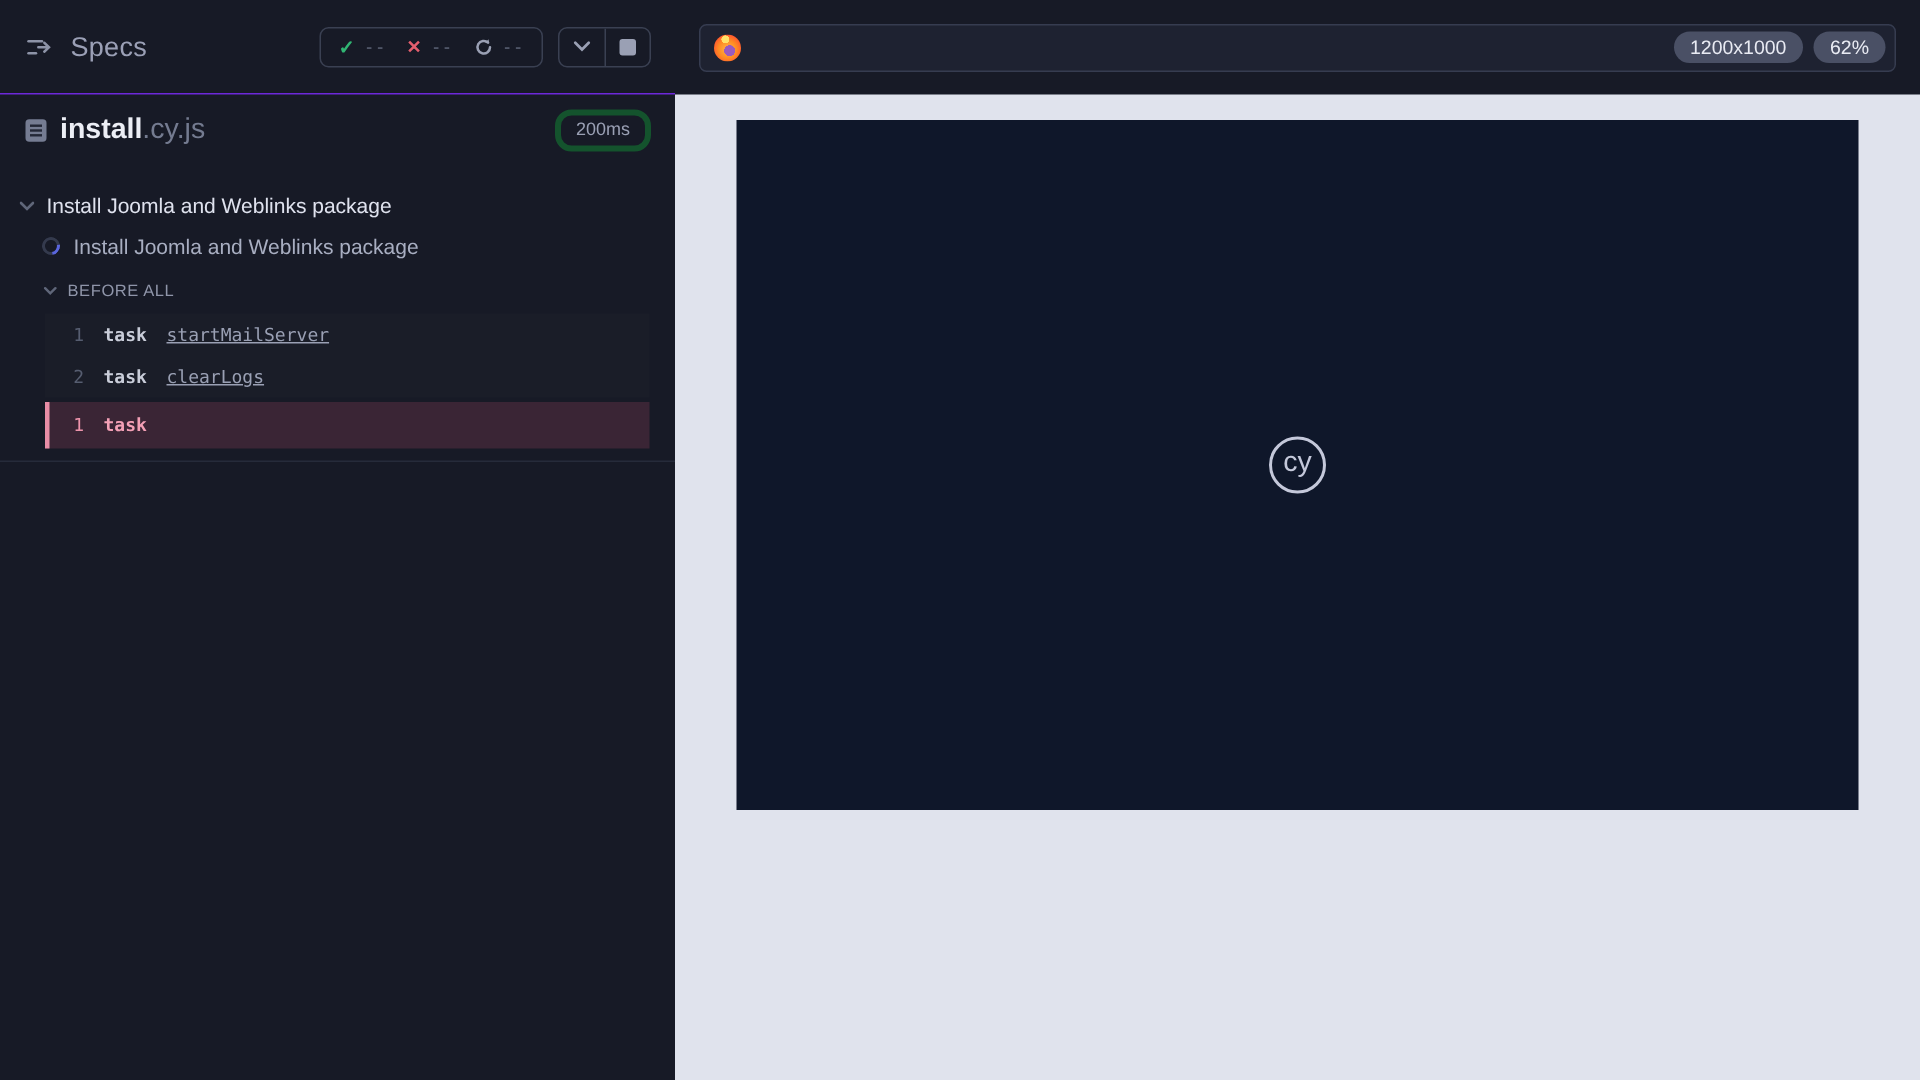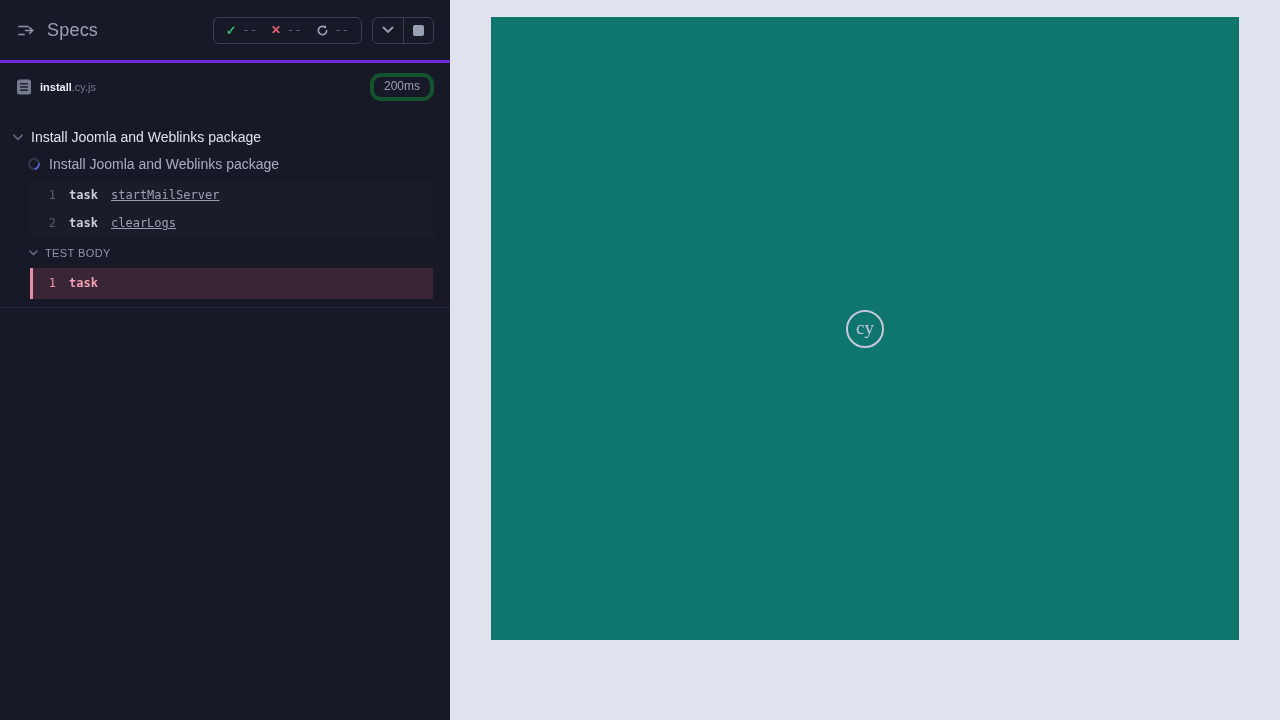--- a/index.html
+++ b/index.html
@@ -8,21 +8,21 @@
 
   .app { display: flex; width: 1280px; height: 720px; }
 
   
   .reporter {
     width: 450px; min-width: 450px; height: 720px;
     background: #171a26; position: relative; overflow: hidden;
   }
   .reporter-header {
     height: 63px; display: flex; align-items: center; justify-content: space-between;
-    padding: 0 16px; border-bottom: 3px solid #6d28d9;
+    padding: 0 16px; border-bottom: 1px solid #6d28d9;
   }
   .specs-toggle { display: flex; align-items: center; gap: 12px; cursor: pointer; }
   .specs-title { font-size: 18px; color: #9ba0b6; letter-spacing: 0.2px; }
   .header-right { display: flex; align-items: center; gap: 10px; }
   .stats {
     display: flex; align-items: center; gap: 14px; height: 27px;
     border: 1px solid #3a4052; border-radius: 6px; padding: 0 12px;
   }
   .stat { display: flex; align-items: center; gap: 6px; }
   .stat-num { font-size: 12px; color: #5d6477; font-family: "DejaVu Sans Mono", monospace; }
@@ -36,21 +36,21 @@
     width: 30px; background: transparent; border: none; cursor: pointer;
     display: flex; align-items: center; justify-content: center;
   }
   .controls button + button { border-left: 1px solid #3a4052; }
   .stop-square { width: 11px; height: 11px; border-radius: 2px; background: #9aa0b4; }
 
   .spec-row {
     height: 46px; margin-top: 1px; display: flex; align-items: center;
     padding: 0 16px; cursor: pointer;
   }
-  .spec-name { margin-left: 8px; font-size: 11px; }
+  .spec-name { margin-left: 8px; font-size: 19px; }
   .spec-name b { color: #eceef5; font-weight: bold; }
   .spec-name .ext { color: #747b90; font-weight: normal; }
   .duration-badge {
     margin-left: auto; font-size: 12px; color: #9aa0b4;
     border: 4px solid #14532d; border-radius: 11px; padding: 2px 10px; line-height: 1.3;
   }
 
   
   .tree { padding-top: 14px; }
   .suite-row { display: flex; align-items: center; gap: 8px; padding: 5px 0 5px 13px; cursor: pointer; }
@@ -100,22 +100,22 @@
       radial-gradient(circle at 50% 55%, #ffb647 0%, #ff8b23 45%, #ff5a2d 72%, #ef2d62 100%);
   }
   .url-text { flex: 1; color: #9aa0b4; font-size: 13px; margin-left: 8px; white-space: nowrap; overflow: hidden; }
   .badge {
     background: #4a5065; color: #e9ebf3; font-size: 13px; border-radius: 12px;
     padding: 3px 11px; margin-left: 7px; line-height: 1.2; cursor: pointer; flex: none;
   }
 
   .stage { flex: 1; background: #e0e3ed; overflow: hidden; }
   .aut-viewport {
-    width: 748px; height: 623px; margin: 17px auto 0; background: #0f766e;
-    display: flex; align-items: center; justify-content: center; font-family: Liberation Serif, serif;
+    width: 748px; height: 460px; margin: 17px auto 0; background: #0f172a;
+    display: flex; align-items: center; justify-content: center;
   }
   .cy-watermark {
     width: 38px; height: 38px; border: 2px solid #c4c8da; border-radius: 50%;
     color: #c4c8da; font-size: 19px; display: flex; align-items: center; justify-content: center;
     padding-bottom: 2px; user-select: none;
   }
 
   svg { display: block; }
 </style>
 </head>
@@ -191,55 +191,63 @@
             </svg>
         </span>
         <span class="suite-title">Install Joomla and Weblinks package</span>
       </div>
 
       <div class="test-row">
         <span class="spinner"></span>
         <span class="test-title">Install Joomla and Weblinks package</span>
       </div>
 
-
-      <div class="cmd-block">
-        <div class="cmd-row">
-          <span class="cmd-num">1</span>
-          <span class="cmd-method">task</span>
-          <span class="cmd-msg">startMailServer</span>
-        </div>
-        <div class="cmd-row">
-          <span class="cmd-num">2</span>
-          <span class="cmd-method">task</span>
-          <span class="cmd-msg">clearLogs</span>
-        </div>
-      </div>
-
       <div class="section-row">
         <span>
           <svg width="9" height="6" viewBox="0 0 10 7" fill="none" stroke="#5f6679" stroke-width="1.9" stroke-linecap="round">
               <path d="M1 1.3 L5 5.3 L9 1.3"></path>
             </svg>
         </span>
-        <span class="section-label">TEST BODY</span>
-      </div>
+        <span class="section-label">BEFORE ALL</span>
+      </div>
+
+      <div class="cmd-block">
+        <div class="cmd-row">
+          <span class="cmd-num">1</span>
+          <span class="cmd-method">task</span>
+          <span class="cmd-msg">startMailServer</span>
+        </div>
+        <div class="cmd-row">
+          <span class="cmd-num">2</span>
+          <span class="cmd-method">task</span>
+          <span class="cmd-msg">clearLogs</span>
+        </div>
+      </div>
+
 
       <div class="cmd-block failed">
         <div class="cmd-row">
           <span class="cmd-num">1</span>
           <span class="cmd-method">task</span>
         </div>
       </div>
 
       <div class="tree-divider"></div>
     </div>
   </aside>
 
   <main class="runner">
+    <div class="runner-header">
+      <div class="url-bar">
+        <span class="firefox-icon"></span>
+        <span class="url-text"></span>
+        <span class="badge">1200x1000</span>
+        <span class="badge">62%</span>
+      </div>
+    </div>
     <div class="stage">
       <div class="aut-viewport">
         <div class="cy-watermark">cy</div>
       </div>
     </div>
   </main>
 
 </div>
 
 </body></html>

